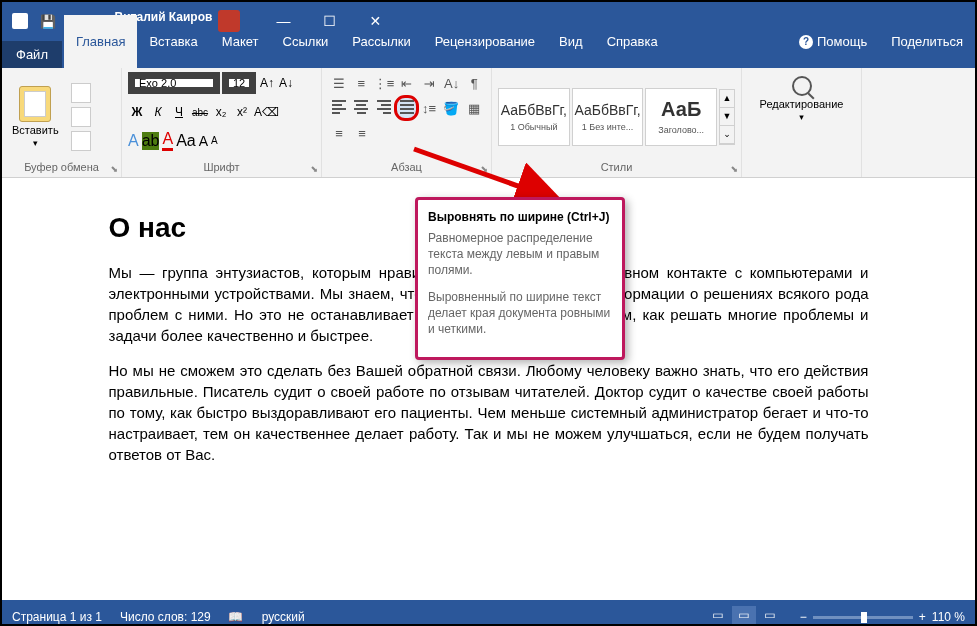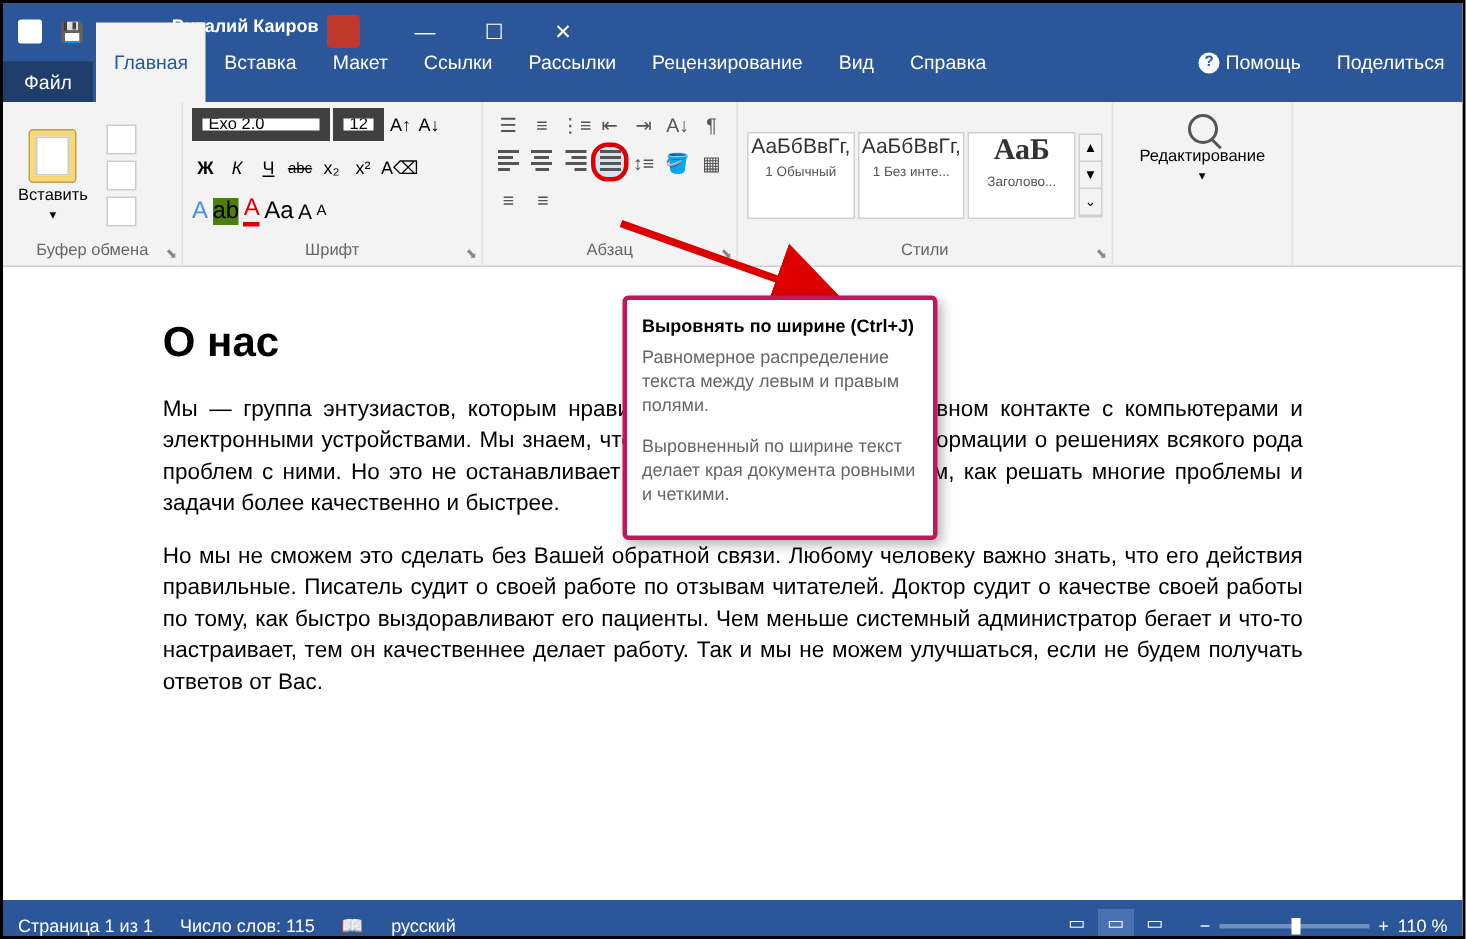--- a/index.html
+++ b/index.html
@@ -53,23 +53,23 @@
 
 .para-group { width: 170px; }
 .para-row { display: flex; gap: 1px; }
 .pbtn { width: 22px; height: 22px; display: flex; align-items: center; justify-content: center; font-size: 13px; color: #555; position: relative; }
 .pbtn.justify { outline: 3px solid #d00; outline-offset: -1px; border-radius: 9px; background: #d5e3f3; }
 .align-icon { display: inline-block; width: 14px; }
 .align-icon span { display: block; height: 2px; background: #555; margin-bottom: 2px; }
 
 .styles-group { width: 250px; }
 .styles-body { display: flex; gap: 2px; align-items: center; }
-.style-item { border: 1px solid #d0d0d0; background: #fff; width: 72px; height: 58px; display: flex; flex-direction: column; align-items: center; font-size: 9px; color: #555; }
+.style-item { border: 1px solid #d0d0d0; background: #fff; width: 72px; height: 58px; display: flex; flex-direction: column; align-items: center; justify-content: center; font-size: 9px; color: #555; }
 .style-item .preview { font-size: 14px; margin-bottom: 4px; color: #333; }
-.style-item.big .preview { font-size: 20px; font-weight: bold; font-family: Liberation Serif, serif; }
+.style-item.big .preview { font-size: 20px; font-weight: bold; }
 .styles-scroll { display: flex; flex-direction: column; border: 1px solid #d0d0d0; }
 .styles-scroll div { width: 14px; height: 18px; font-size: 9px; display: flex; align-items: center; justify-content: center; border-bottom: 1px solid #d0d0d0; }
 
 .edit-group { width: 120px; }
 .edit-body { display: flex; flex-direction: column; align-items: center; gap: 2px; padding-top: 4px; }
 .search-icon { width: 20px; height: 20px; border: 2px solid #555; border-radius: 50%; position: relative; }
 .search-icon::after { content: ''; position: absolute; width: 8px; height: 2px; background: #555; bottom: -3px; right: -5px; transform: rotate(45deg); }
 
 .document { background: #fff; position: absolute; top: 178px; left: 0; right: 0; bottom: 24px; overflow: hidden; }
 .page { background: #fff; margin: 12px auto; width: 780px; padding: 20px 10px; }
@@ -294,21 +294,21 @@
   <defs>
       <marker id="ah" markerWidth="12" markerHeight="12" refX="9" refY="5" orient="auto">
         <path d="M0,0 L10,5 L0,10 z" fill="#d00"></path>
       </marker>
     </defs>
   <path d="M 4 3 L 150 55" stroke="#d00" stroke-width="5" fill="none" marker-end="url(#ah)"></path>
 </svg>
 
 <div class="statusbar">
   <span>Страница 1 из 1</span>
-  <span>Число слов: 115</span>
+  <span>Число слов: 129</span>
   <span>📖</span>
   <span>русский</span>
   <div class="sb-spacer"></div>
   <div class="views">
     <div class="view-btn">▭</div>
     <div class="view-btn active">▭</div>
     <div class="view-btn">▭</div>
   </div>
   <div class="zoom">
     <span>−</span>

